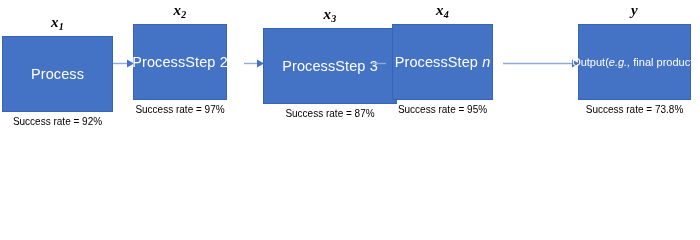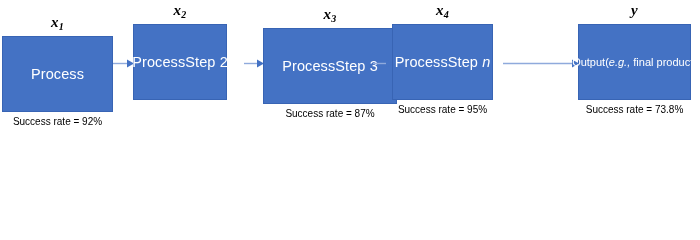--- a/index.html
+++ b/index.html
@@ -110,20 +110,21 @@
       <polygon points="14,1.5 21,5.5 14,9.5" fill="#4472C4"></polygon>
     </svg>
   </div>
 
   <div class="node" style="left:133px; top:0px; width:94px; height:127px;">
     <div class="var-label"><span>x</span><sub>2</sub></div>
     <div class="box proc">
       <span class="box-line">Process</span>
       <span class="box-line">Step 2</span>
     </div>
+    <div class="rate">Success rate = 97%</div>
   </div>
 
   <div class="arrow" style="left:244px; width:20px;">
     <svg width="20" height="11" viewBox="0 0 20 11">
       <line x1="0" y1="5.5" x2="14" y2="5.5" stroke="#8FAADC" stroke-width="1.4"></line>
       <polygon points="13,1.5 20,5.5 13,9.5" fill="#4472C4"></polygon>
     </svg>
   </div>
 
   <div class="node" style="left:263px; top:4px; width:134px; height:127px;">

